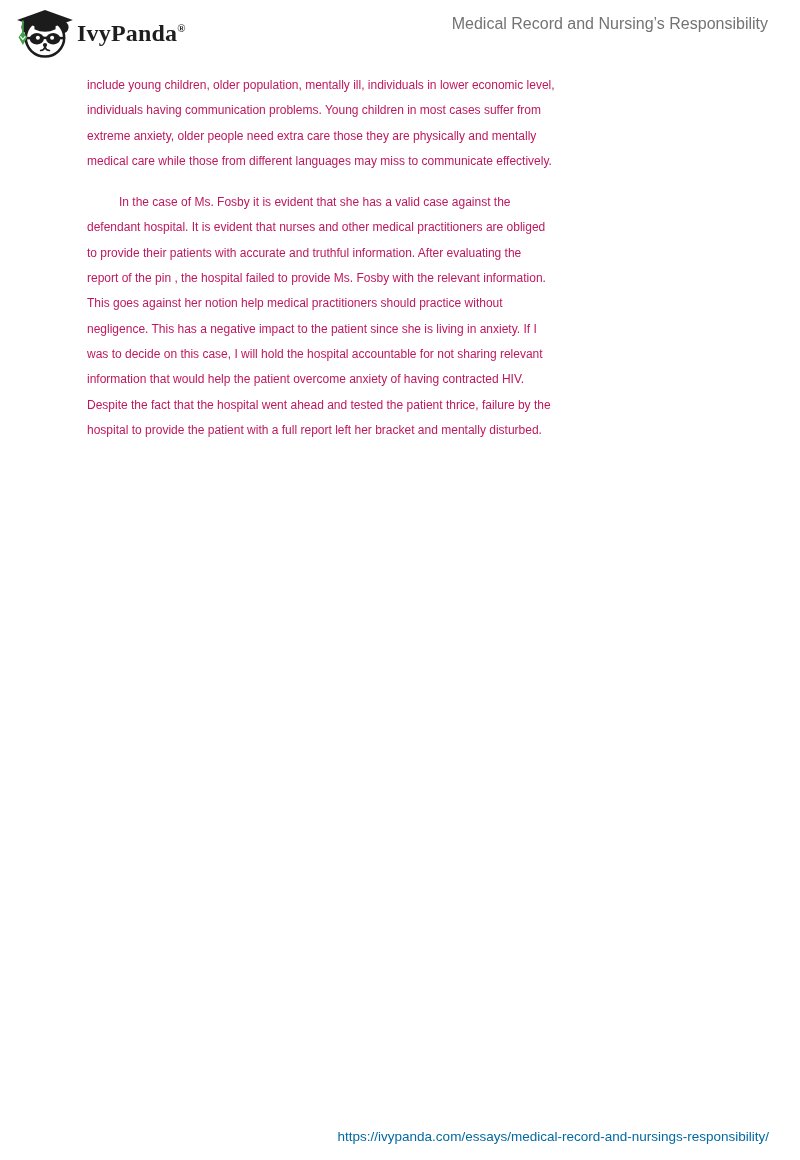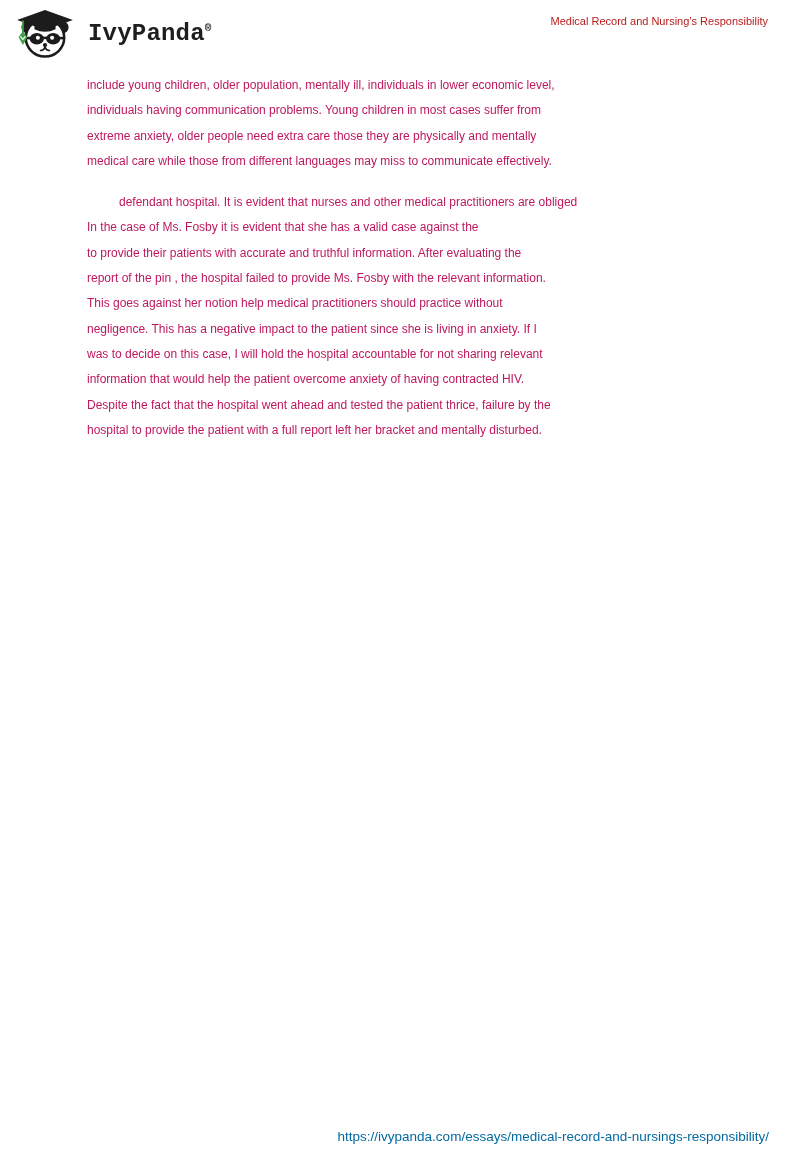--- a/index.html
+++ b/index.html
@@ -9,31 +9,31 @@
     position: relative;
     font-family: "Liberation Sans", sans-serif;
     overflow: hidden;
   }
 
   
   .page-header { position: absolute; top: 0; left: 0; right: 0; height: 62px; }
   .brand { position: absolute; left: 14px; top: 8px; display: flex; align-items: center; }
   .brand svg { width: 62px; height: 50px; display: block; }
   .brand-name {
-    font-family: Liberation Mono, monospace;
+    font-family: Liberation Serif, serif;
     font-weight: 700;
     font-size: 24px;
     color: #1e1e1e;
-    margin-left: 12px;
+    margin-left: 1px;
     letter-spacing: 0.2px;
   }
   .brand-name sup { font-size: 11px; vertical-align: 9px; font-weight: 700; }
   .doc-title {
     position: absolute; right: 32px; top: 15px;
-    font-size: 11px; color: #b91c1c;
+    font-size: 16px; color: #737373;
   }
 
   
   .essay-body {
     position: absolute; top: 73px; left: 87px; right: 72px;
     color: #be185d;
     font-size: 12px;
   }
   .paragraph { margin: 0 0 16px 0; }
   .line { line-height: 25.3px; white-space: nowrap; }
@@ -84,22 +84,22 @@
 </header>
 
 <main class="essay-body">
     <div class="paragraph">
       <div class="line">include young children, older population, mentally ill, individuals in lower economic level,</div>
       <div class="line">individuals having communication problems. Young children in most cases suffer from</div>
       <div class="line">extreme anxiety, older people need extra care those they are physically and mentally</div>
       <div class="line">medical care while those from different languages may miss to communicate effectively.</div>
     </div>
     <div class="paragraph indented">
+      <div class="line">In the case of Ms. Fosby it is evident that she has a valid case against the</div>
       <div class="line">defendant hospital. It is evident that nurses and other medical practitioners are obliged</div>
-      <div class="line">In the case of Ms. Fosby it is evident that she has a valid case against the</div>
       <div class="line">to provide their patients with accurate and truthful information. After evaluating the</div>
       <div class="line">report of the pin , the hospital failed to provide Ms. Fosby with the relevant information.</div>
       <div class="line">This goes against her notion help medical practitioners should practice without</div>
       <div class="line">negligence. This has a negative impact to the patient since she is living in anxiety. If I</div>
       <div class="line">was to decide on this case, I will hold the hospital accountable for not sharing relevant</div>
       <div class="line">information that would help the patient overcome anxiety of having contracted HIV.</div>
       <div class="line">Despite the fact that the hospital went ahead and tested the patient thrice, failure by the</div>
       <div class="line">hospital to provide the patient with a full report left her bracket and mentally disturbed.</div>
     </div>
   </main>

